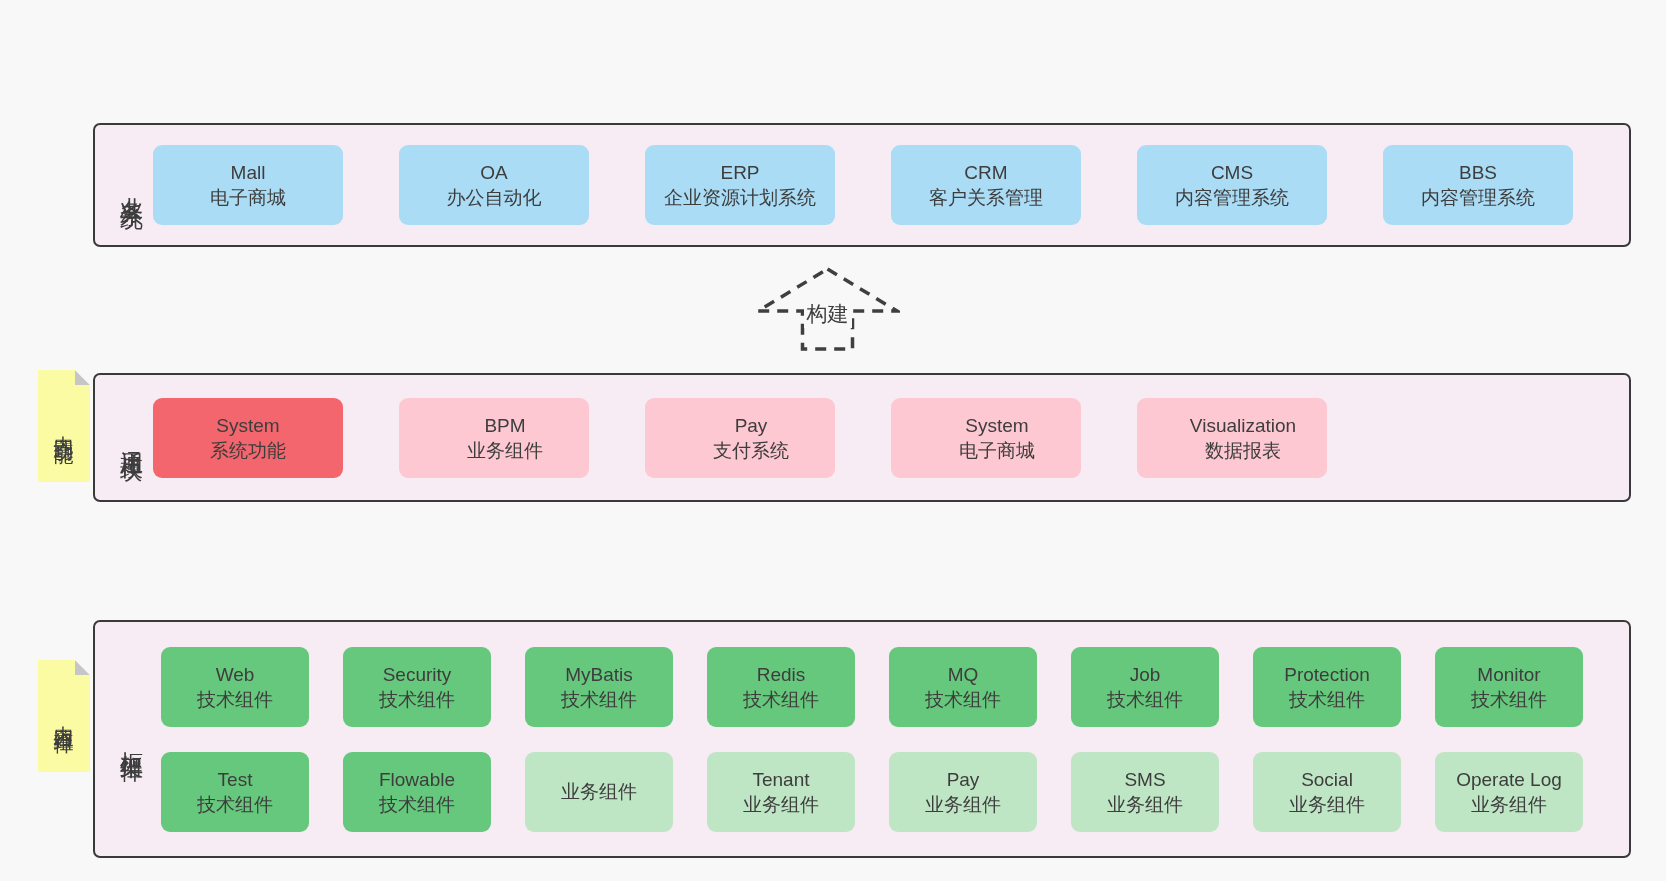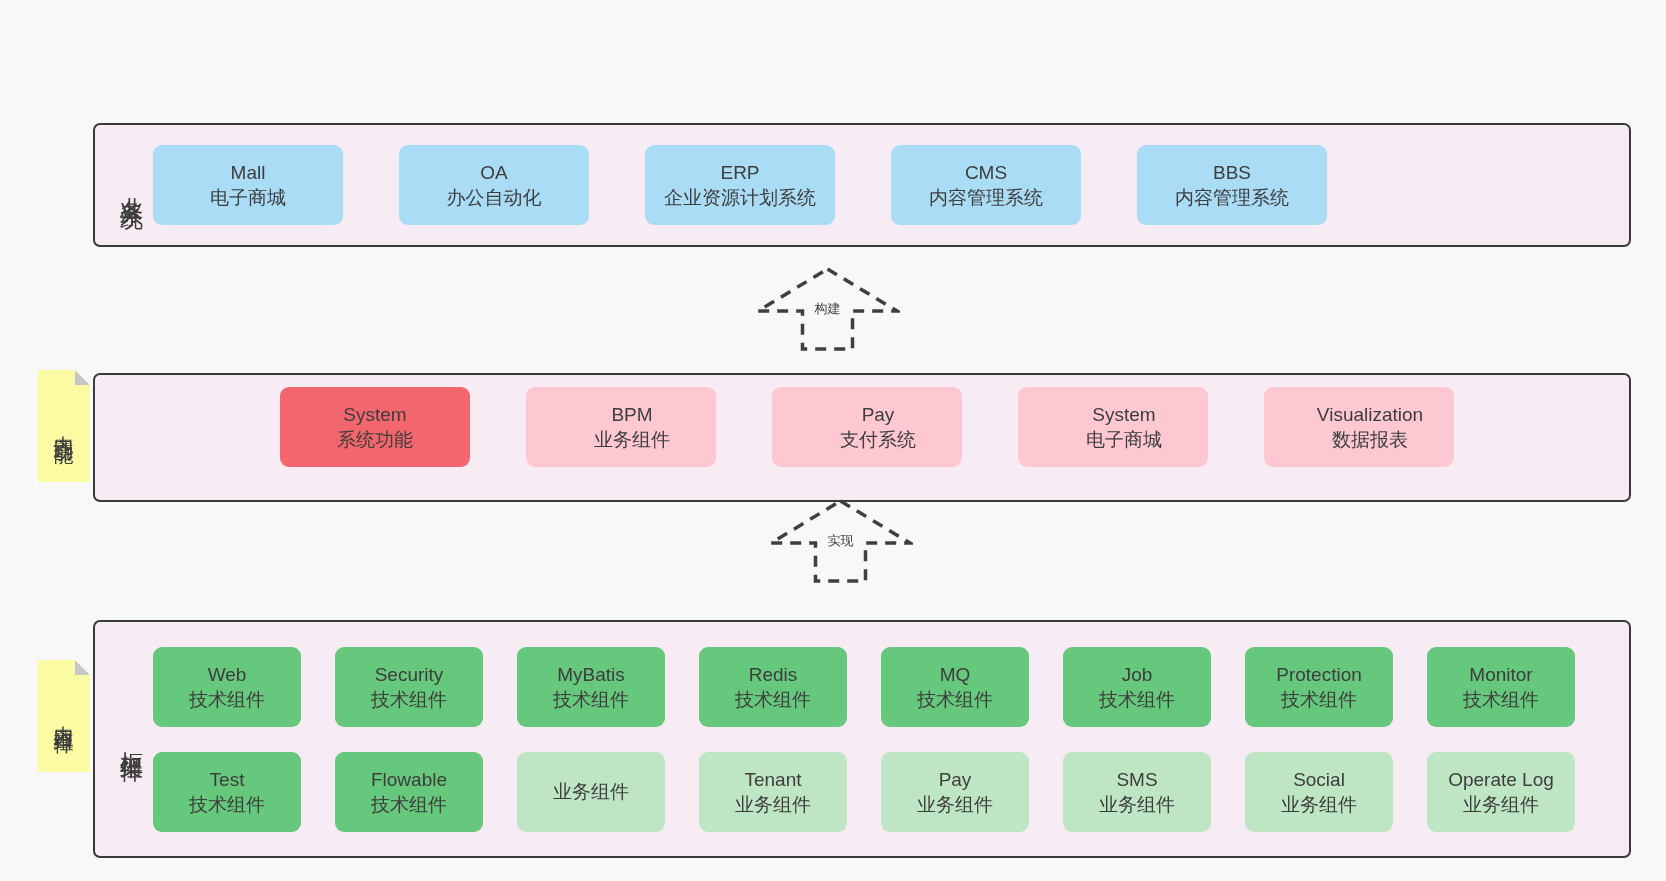--- a/index.html
+++ b/index.html
@@ -18,39 +18,39 @@
     position:absolute;
     left:93px;
     width:1538px;
     background:#f7ecf4;
     border:2px solid #3a3a3a;
     border-radius:7px;
     display:flex;
     align-items:center;
   }
   .band1 { top:123px; height:124px; }
-  .band2 { top:373px; height:129px;flex-direction:column; }
+  .band2 { top:373px; height:129px; }
   .band3 { top:620px; height:238px; }
 
   .band-label {
     writing-mode:vertical-rl;
     text-orientation:upright;
     font-size:23px;
     letter-spacing:3px;
     line-height:1;
     margin-left:12px;
     width:36px;
     text-align:center;
     color:#3d3d3d;
     flex:0 0 auto;
   }
 
   .boxes { display:flex; gap:56px; margin-left:10px; }
   .rows  { display:flex; flex-direction:column; gap:25px; margin-left:10px; }
-  .rows .boxes { margin-left:0; gap:34px; }
+  .rows .boxes { margin-left:8px; gap:34px; }
 
   
   .box {
     width:190px;
     height:80px;
     border-radius:9px;
     display:flex;
     flex-direction:column;
     align-items:center;
     justify-content:center;
@@ -70,21 +70,21 @@
   .arrow { position:absolute; width:145px; height:86px; }
   .arrow1 { left:755px; top:266px; }
   .arrow2 { left:768px; top:498px; }
   .arrow svg { position:absolute; inset:0; }
   .arrow-label {
     position:absolute;
     left:50%;
     top:34px;
     transform:translateX(-50%);
     background:#f8f8f8;
-    font-size:13px;
+    font-size:21px;
     padding:0 3px;
     white-space:nowrap;
     color:#3d3d3d;
   }
 
   
   .sticky {
     position:absolute;
     left:38px;
     width:52px;
@@ -127,20 +127,24 @@
       </div>
       <div class="box blue">
         <div>OA</div>
         <div>办公自动化</div>
       </div>
       <div class="box blue">
         <div>ERP</div>
         <div>企业资源计划系统</div>
       </div>
       <div class="box blue">
+        <div>CRM</div>
+        <div>客户关系管理</div>
+      </div>
+      <div class="box blue">
         <div>CMS</div>
         <div>内容管理系统</div>
       </div>
       <div class="box blue">
         <div>BBS</div>
         <div>内容管理系统</div>
       </div>
     </div>
   </div>
 
@@ -174,26 +178,20 @@
         <div>System</div>
         <div>电子商城</div>
       </div>
       <div class="box pink">
         <div>Visualization</div>
         <div>数据报表</div>
       </div>
     </div>
   </div>
 
-  <div class="arrow arrow2">
-    <svg viewBox="0 0 145 86">
-      <path d="M72.5 3 L142 45 L97.5 45 L97.5 83 L47.5 83 L47.5 45 L3 45 Z" fill="none" stroke="#3f3f3f" stroke-width="3.5" stroke-dasharray="11 8"></path>
-    </svg>
-    <span class="arrow-label">实现</span>
-  </div>
 
   <div class="sticky sticky3">
     <span class="fold"></span>
     <span class="sticky-text">内置组件</span>
   </div>
   <div class="band band3">
     <div class="band-label">框架组件</div>
     <div class="rows">
       <div class="boxes">
         <div class="box green">

